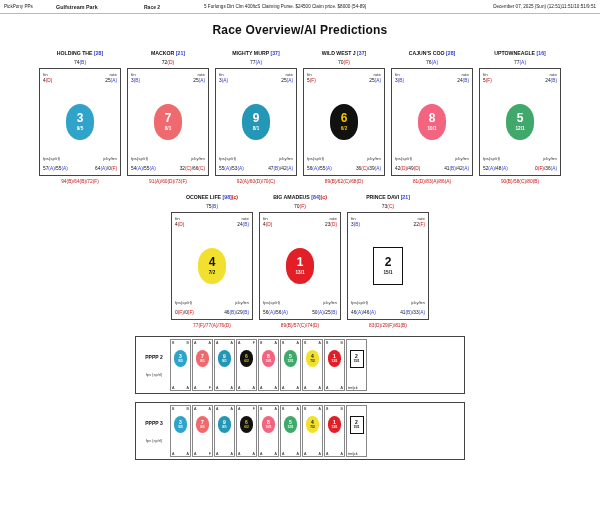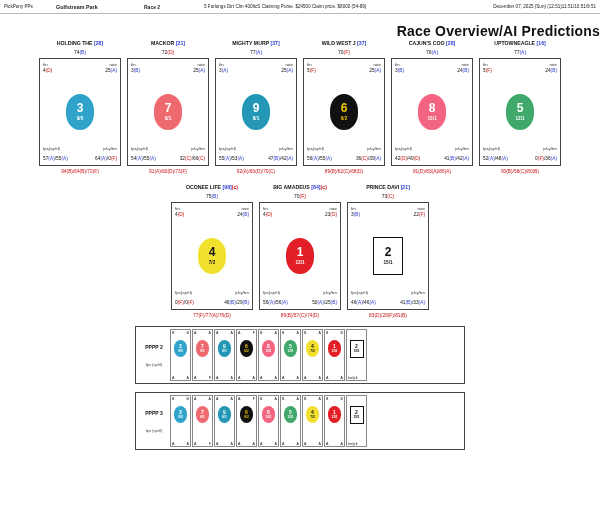--- a/index.html
+++ b/index.html
@@ -24,25 +24,25 @@
   }
   .topbar .cell { white-space:nowrap; }
   .tb-app { width:52px; }
   .tb-track { width:88px; font-weight:bold; font-size:5.4px; }
   .tb-race { width:60px; font-weight:bold; font-size:5px; }
   .tb-cond { flex:1; }
   .tb-date { text-align:right; white-space:nowrap; }
 
   
   .page-title {
-    text-align:right;
-    font-size:14px;
+    text-align:center;
+    font-size:12px;
     font-weight:bold;
     margin-top:9px;
-    margin-bottom:1px;
+    margin-bottom:13px;
     letter-spacing:.2px;
   }
 
   
   .row-wrap { display:flex; justify-content:center; gap:6px; }
   .card { width:82px; }
 
   .card-title {
     text-align:center;
     font-size:5.2px;

